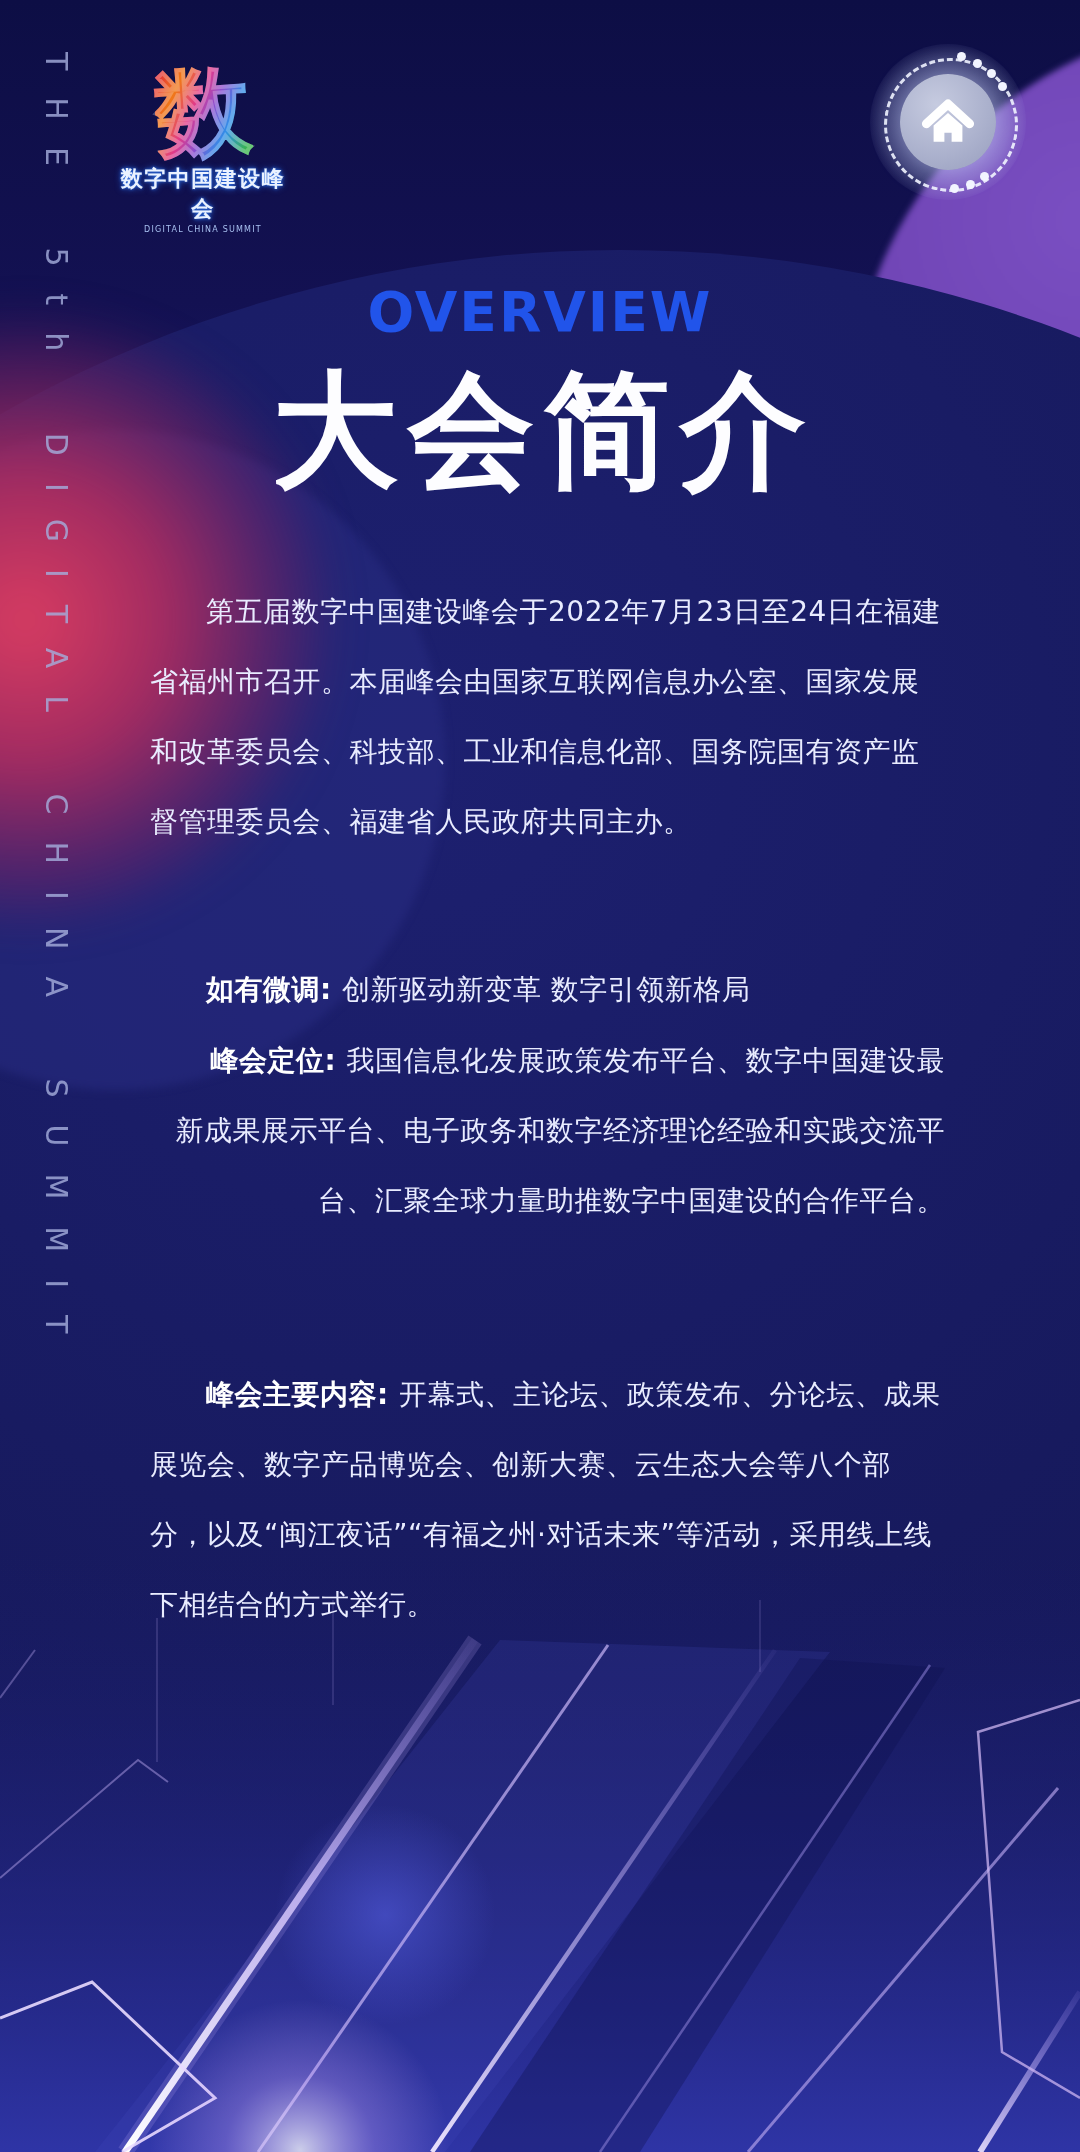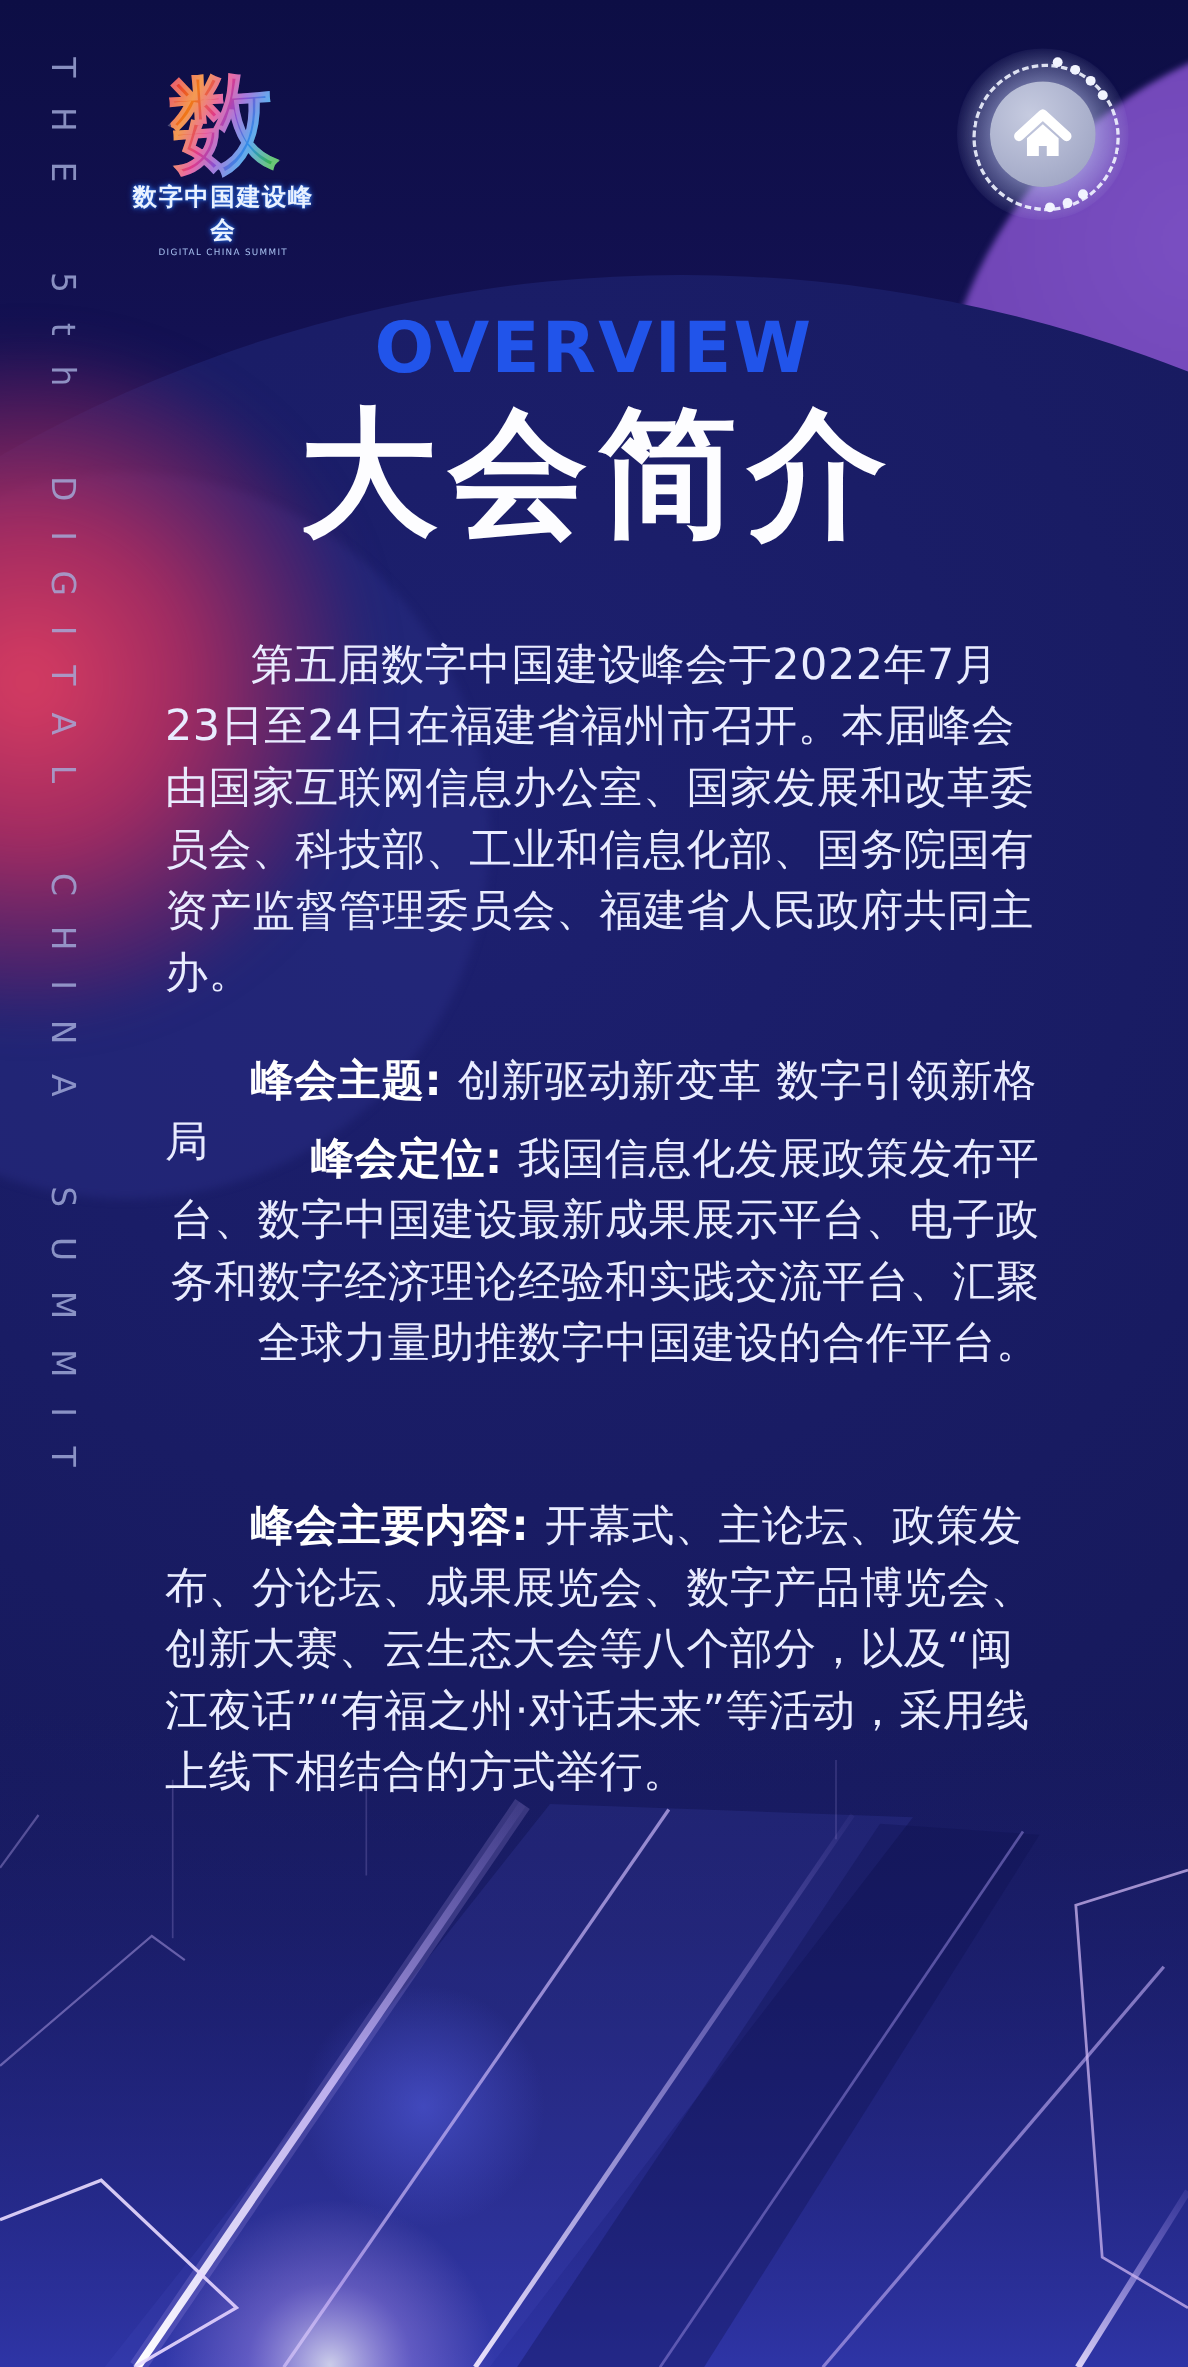--- a/index.html
+++ b/index.html
@@ -38,26 +38,26 @@
   .home-glow{position:absolute;left:8px;top:8px;width:156px;height:156px;border-radius:50%;
     background:radial-gradient(circle,rgba(205,212,240,0.55) 0%,rgba(185,195,235,0.28) 55%,rgba(185,195,235,0) 75%);}
   .home-ring{position:absolute;left:22px;top:22px;width:128px;height:128px;border-radius:50%;
     border:3px dashed rgba(242,246,255,0.9);transform:rotate(12deg);}
   .home-disc{position:absolute;left:38px;top:38px;width:96px;height:96px;border-radius:50%;
     background:radial-gradient(circle at 38% 32%,#c6cbe0 0%,#aab0cc 60%,#979dbd 100%);
     box-shadow:0 0 26px rgba(195,205,255,0.5);display:flex;align-items:center;justify-content:center;}
   .home-dot{position:absolute;width:9px;height:9px;border-radius:50%;background:#f4f6ff;}
   
   .overview{position:absolute;left:0;top:280px;width:1080px;text-align:center;
-    font-size:64px;font-weight:700;letter-spacing:2px;color:#2154ea;}
+    font-size:55px;font-weight:700;letter-spacing:2px;color:#2154ea;}
   .title{position:absolute;left:0;top:344px;width:1080px;text-align:center;margin:4px;
     font-family:"DejaVu Serif","Liberation Serif",serif;font-size:126px;font-weight:600;
     letter-spacing:10px;color:#fdfdff;}
   
-  .para{position:absolute;left:150px;width:795px;margin:0;font-size:39px;line-height:56px;
+  .para{position:absolute;left:150px;width:795px;margin:0;font-size:28px;line-height:70px;
     letter-spacing:0.5px;color:#e9ecff;text-indent:2em;}
   .para .plabel{font-weight:700;color:#ffffff;}
   .p1{top:577px;} .p2{top:955px;} .p3{top:1026px;text-align:right;} .p4{top:1360px;}
   .footnote{position:absolute;right:36px;top:2086px;font-size:31px;letter-spacing:1px;color:#f2f4ff;
     text-shadow:0 0 8px rgba(30,30,110,0.8);}
 </style>
 </head>
 <body>
 
 <div class="stage">
@@ -143,20 +143,20 @@
         <path fill-rule="evenodd" fill="#ffffff" d="M16 34 L32 20 L48 34 L48 52 L36 52 L36 42 L28 42 L28 52 L16 52 Z"></path>
       </svg>
     </div>
   </div>
 
   <div class="overview">OVERVIEW</div>
   <h1 class="title">大会简介</h1>
 
   <p class="para p1"><span class="plabel"></span><span>第五届数字中国建设峰会于2022年7月23日至24日在福建省福州市召开。本届峰会由国家互联网信息办公室、国家发展和改革委员会、科技部、工业和信息化部、国务院国有资产监督管理委员会、福建省人民政府共同主办。</span></p>
 
-  <p class="para p2"><span class="plabel">峰会主题: </span><span>创新驱动新变革 数字引领新格局</span></p>
+  <p class="para p2"><span class="plabel">如有微调: </span><span>创新驱动新变革 数字引领新格局</span></p>
 
   <p class="para p3"><span class="plabel">峰会定位: </span><span>我国信息化发展政策发布平台、数字中国建设最新成果展示平台、电子政务和数字经济理论经验和实践交流平台、汇聚全球力量助推数字中国建设的合作平台。</span></p>
 
   <p class="para p4"><span class="plabel">峰会主要内容: </span><span>开幕式、主论坛、政策发布、分论坛、成果展览会、数字产品博览会、创新大赛、云生态大会等八个部分，以及“闽江夜话”“有福之州·对话未来”等活动，采用线上线下相结合的方式举行。</span></p>
 
 
 </div>
 
 </body></html>

